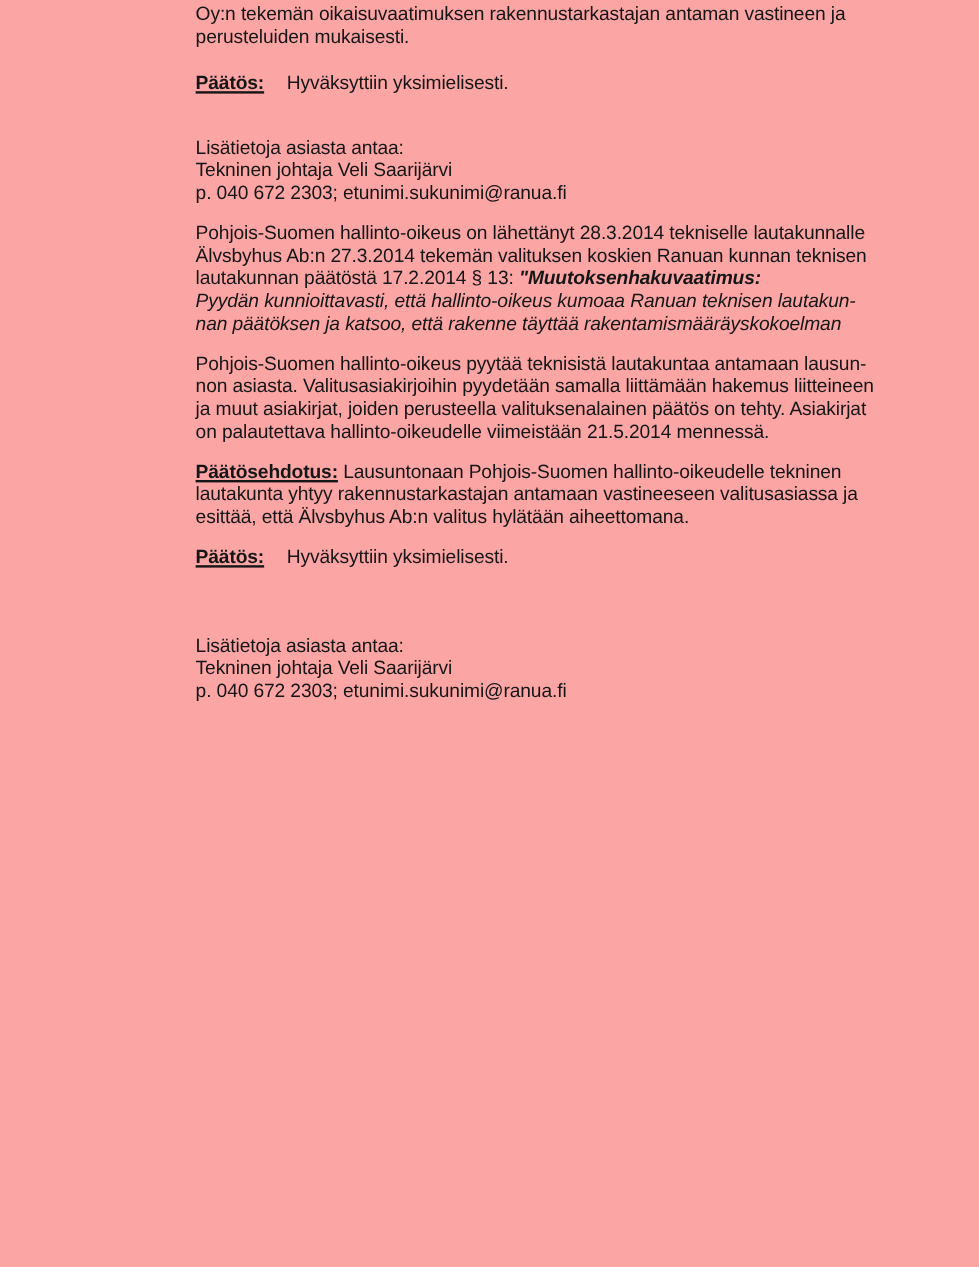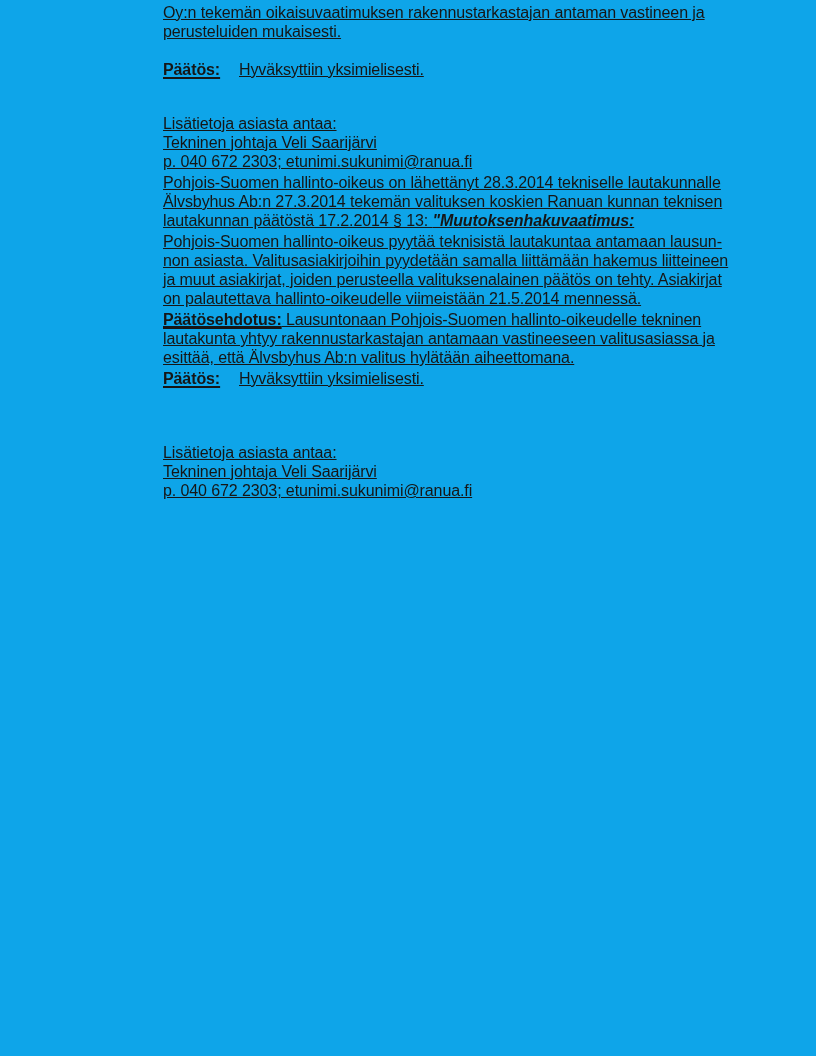--- a/index.html
+++ b/index.html
@@ -4,37 +4,36 @@
 <style>
   html, body {
     margin: 0;
     padding: 0;
     background: #ffffff;
   }
   .page {
     position: relative;
     width: 816px;
     height: 1056px;
-    background: #0ea5e9;
+    background: #fca5a5;
     color: #161616;
     font-family: "Liberation Sans", "DejaVu Sans", sans-serif;
     font-size: 16px;
     line-height: 19px;
     letter-spacing: -0.1px;
     overflow: hidden;
-    text-decoration: underline;
   }
   .pre { white-space: pre-line; }
   .indent { margin-left: 163px; margin-right: 50px; }
   .heading-indent { margin-left: 74px; }
 
   .mt3  { margin-top: 3px; }
   .mt14 { margin-top: 14px; }
   .mt15 { margin-top: 15px; }
-  .mt18 { margin-top: 2px; }
+  .mt18 { margin-top: 14px; }
   .mt19 { margin-top: 19px; }
   .mt35 { margin-top: 35px; }
   .mt55 { margin-top: 55px; }
 
   .bold { font-weight: bold; text-align: right; }
   .italic { font-style: italic; }
   .bold-italic { font-weight: bold; font-style: italic; }
   .underline {
     text-decoration: underline;
     text-decoration-thickness: 2px;
@@ -67,20 +66,22 @@
 Tekninen johtaja Veli Saarijärvi
 p. 040 672 2303; etunimi.sukunimi@ranua.fi</div>
 
 
   <div class="indent mt18">
     <div class="pre">Pohjois-Suomen hallinto-oikeus on lähettänyt 28.3.2014 tekniselle lautakunnalle
 Älvsbyhus Ab:n 27.3.2014 tekemän valituksen koskien Ranuan kunnan teknisen</div>
     <div>
       <span>lautakunnan päätöstä 17.2.2014 § 13: </span><span class="bold-italic">"Muutoksenhakuvaatimus:</span>
     </div>
+    <div class="pre italic">Pyydän kunnioittavasti, että hallinto-oikeus kumoaa Ranuan teknisen lautakun-
+nan päätöksen ja katsoo, että rakenne täyttää rakentamismääräyskokoelman</div>
   </div>
 
   <div class="indent pre mt18">Pohjois-Suomen hallinto-oikeus pyytää teknisistä lautakuntaa antamaan lausun-
 non asiasta. Valitusasiakirjoihin pyydetään samalla liittämään hakemus liitteineen
 ja muut asiakirjat, joiden perusteella valituksenalainen päätös on tehty. Asiakirjat
 on palautettava hallinto-oikeudelle viimeistään 21.5.2014 mennessä.</div>
 
 
   <div class="indent mt18">
     <div>

